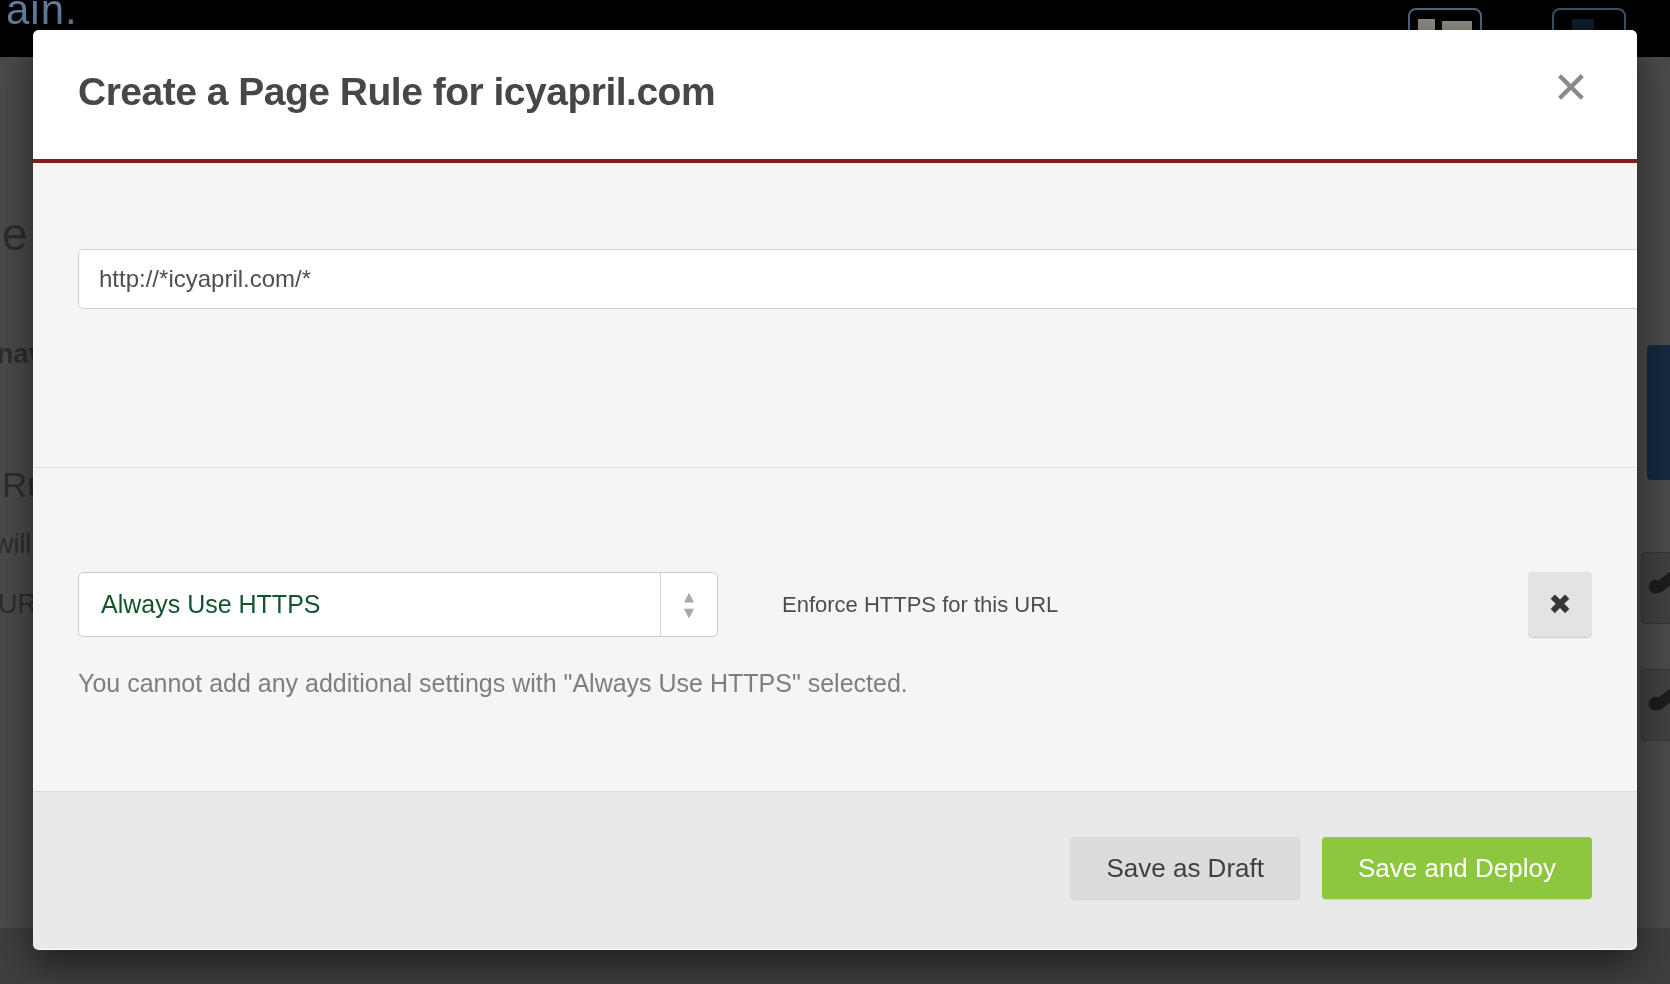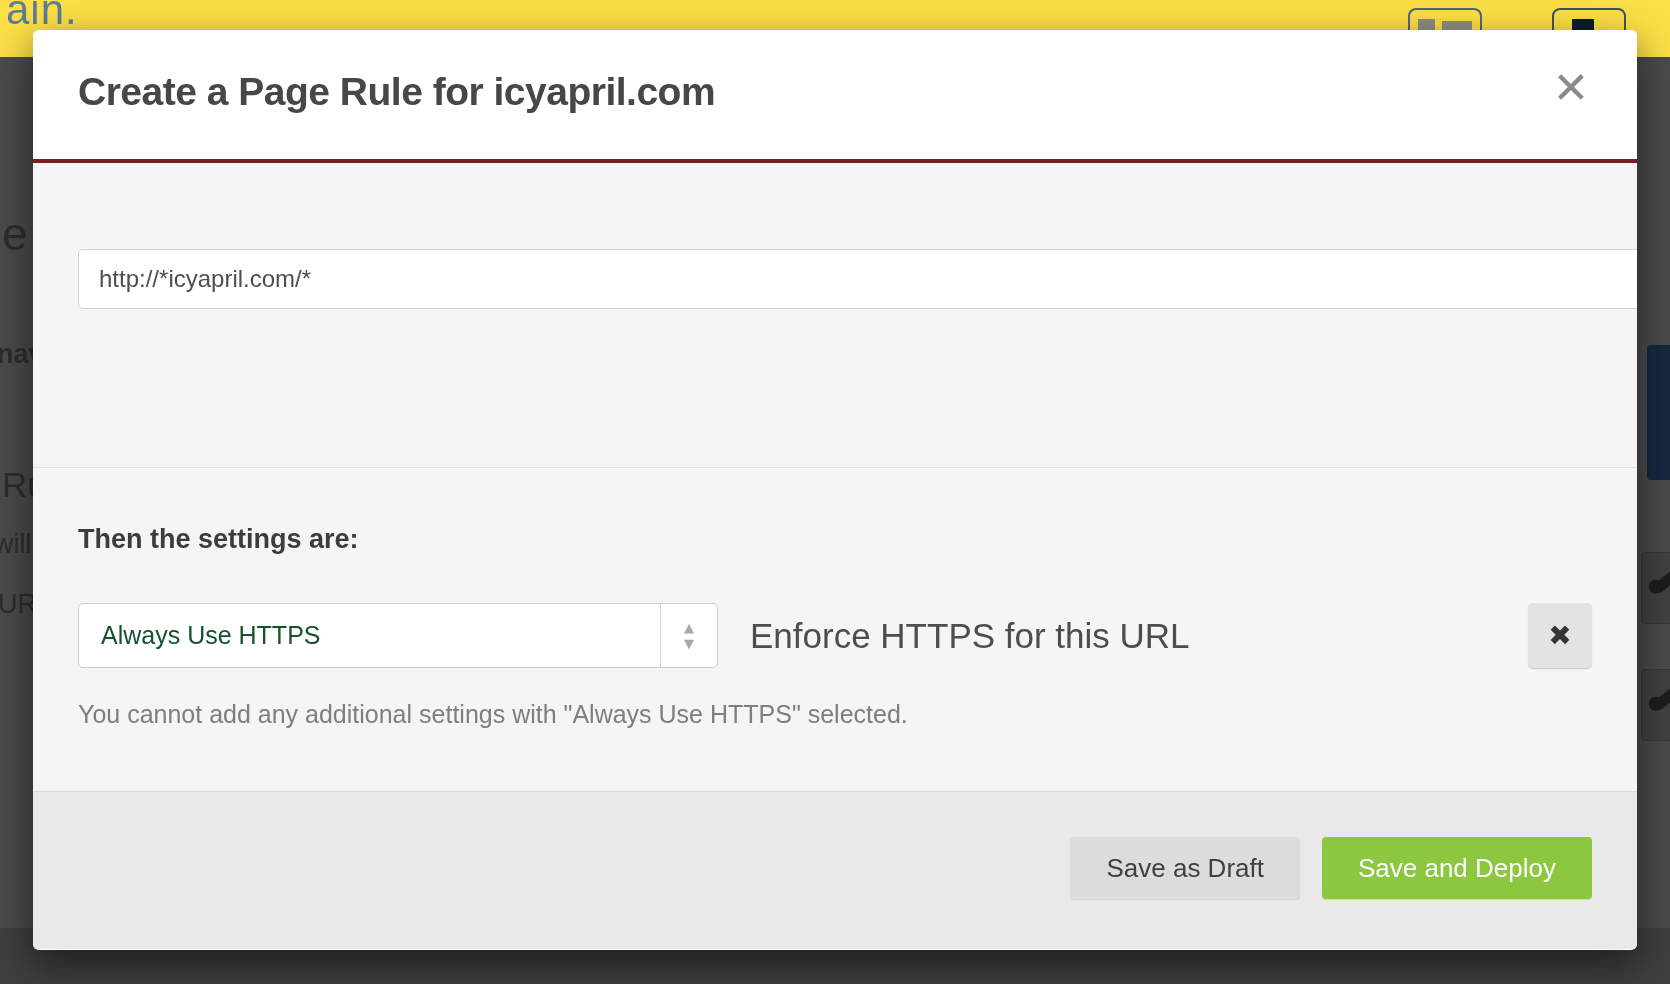--- a/index.html
+++ b/index.html
@@ -1,21 +1,21 @@
 <!DOCTYPE html>
 <html><head>
 <meta charset="utf-8">
 <style>
   * { margin:0; padding:0; box-sizing:border-box; }
   html,body { width:1670px; height:984px; overflow:hidden;
     font-family:"Liberation Sans","DejaVu Sans",sans-serif; }
 
   
   .backdrop { position:absolute; inset:0; background:#4b4b4b; }
-  .topbar { position:absolute; left:0; top:0; width:100%; height:57px; background:#fde047; overflow:hidden; }
+  .topbar { position:absolute; left:0; top:0; width:100%; height:57px; background:#000000; overflow:hidden; }
   .topbar-text { position:absolute; left:6px; top:-14px; font-size:42px; color:#5f7d99; letter-spacing:1px; }
   .nav-icon-box { position:absolute; top:8px; width:74px; height:66px; border:2px solid #51657c; border-radius:8px;
     display:flex; align-items:flex-start; gap:7px; padding:9px 8px; }
   .nav-icon-box.first { left:1408px; }
   .nav-icon-box .sq { width:28px; height:28px; background:#8e8d85; }
   .nav-icon-box .bars { display:flex; flex-direction:column; gap:6px; padding-top:2px; }
   .nav-icon-box .bars i { display:block; width:30px; height:10px; background:#8e8d85; }
   .nav-icon-box.second { left:1552px; border-color:#3e5268; }
   .nav-icon-box.second .dark-bar { width:22px; height:40px; background:#0d1c2e; margin-left:10px; }
   .bottomband { position:absolute; left:0; top:928px; width:100%; height:56px; background:#3f3f3f; }
@@ -54,21 +54,21 @@
 
   .section-settings { padding:56px 45px 0 45px; }
   .settings-heading { font-size:27px; font-weight:bold; color:#3c3c3c; }
   .setting-row { margin-top:48px; display:flex; align-items:center; }
   .setting-select { width:640px; height:65px; background:#fff; border:1px solid #cccccc; border-radius:5px;
     display:flex; align-items:stretch; cursor:pointer; }
   .setting-select .value { flex:1; display:flex; align-items:center; padding-left:22px; font-size:25px; color:#14532d; }
   .setting-select .spinner { width:57px; border-left:1px solid #d5d5d5; display:flex; flex-direction:column;
     align-items:center; justify-content:center; gap:3px; }
   .spinner span { font-size:13px; color:#a9a9a9; line-height:13px; font-family:"DejaVu Sans",sans-serif; }
-  .setting-desc { margin-left:32px; font-size:35px; color:#4d4d4d; }
+  .setting-desc { margin-left:64px; font-size:22px; color:#4d4d4d; }
   .remove-btn { margin-left:auto; width:64px; height:65px; border:none; border-radius:5px; background:#e3e3e3;
     box-shadow:0 1px 1px rgba(0,0,0,.18); font-size:28px; color:#363636; cursor:pointer;
     font-family:"DejaVu Sans",sans-serif; }
   .setting-note { margin-top:32px; font-size:25px; color:#7e7e7e; }
 
   .modal-footer { height:158px; background:#e9e9e9; border-top:1px solid #d9d9d9;
     display:flex; justify-content:flex-end; align-items:flex-start; gap:22px; padding:45px 45px 0 45px; }
   .btn { height:62px; border:none; border-radius:4px; font-size:26px; padding:0 36px; cursor:pointer;
     font-family:"Liberation Sans","DejaVu Sans",sans-serif; box-shadow:0 1px 1px rgba(0,0,0,.10); }
   .btn-gray { background:#dcdcdc; color:#3f3f3f; }
@@ -120,21 +120,20 @@
     <button class="close-btn">✕</button>
   </div>
 
   <div class="modal-body">
 
     <div class="section-url">
       <input class="url-input" type="text" value="http://*icyapril.com/*" style="">
     </div>
 
     <div class="section-settings">
-      <div class="settings-heading">Then the settings are:</div>
 
       <div class="setting-row">
         <div class="setting-select">
           <span class="value">Always Use HTTPS</span>
           <span class="spinner">
             <span>▲</span>
             <span>▼</span>
           </span>
         </div>
         <div class="setting-desc">Enforce HTTPS for this URL</div>

